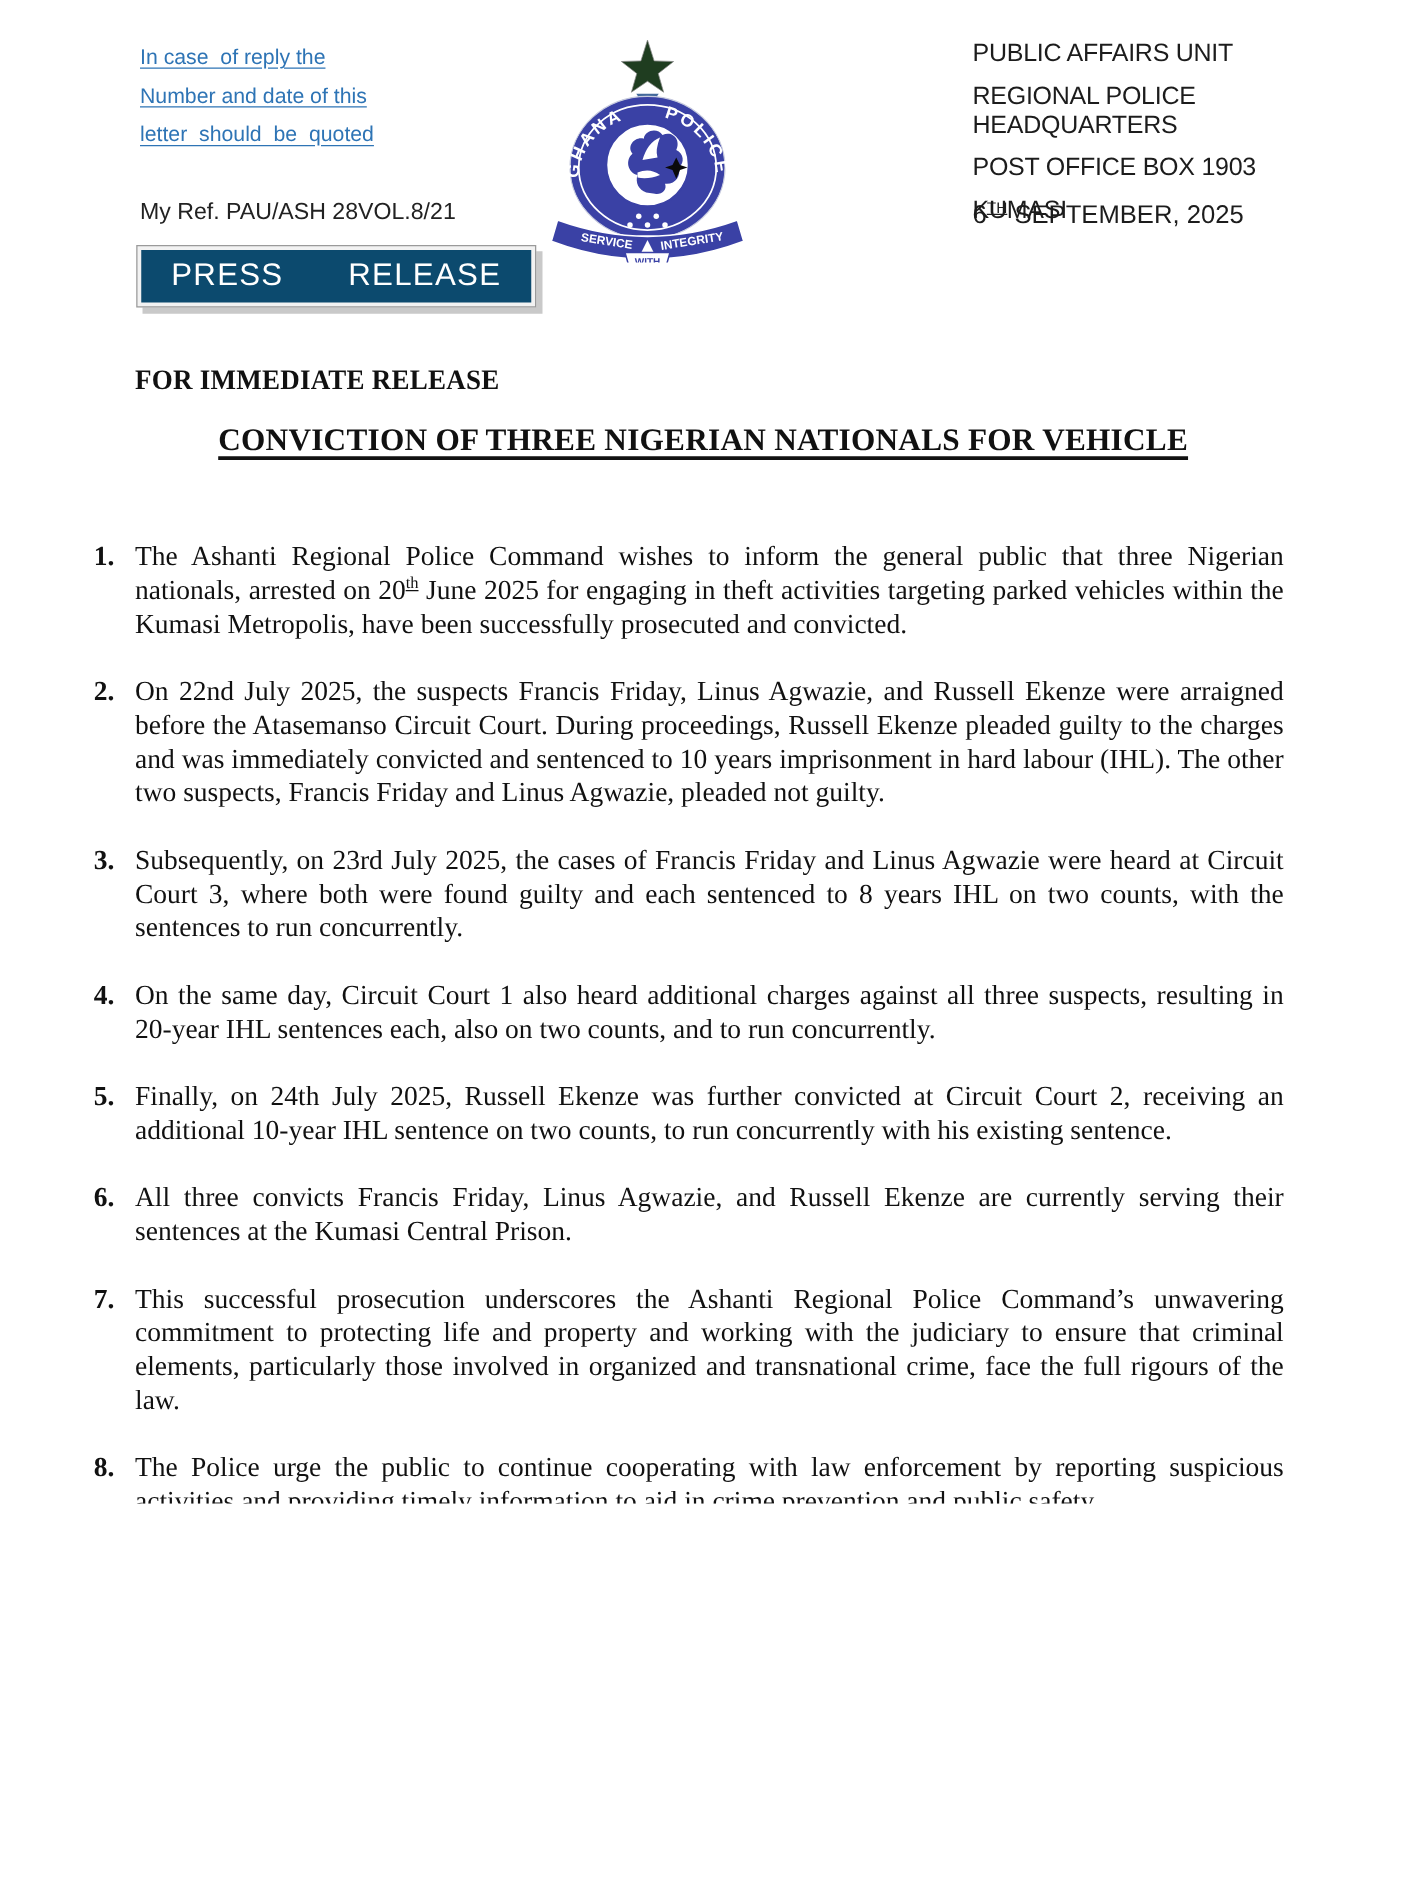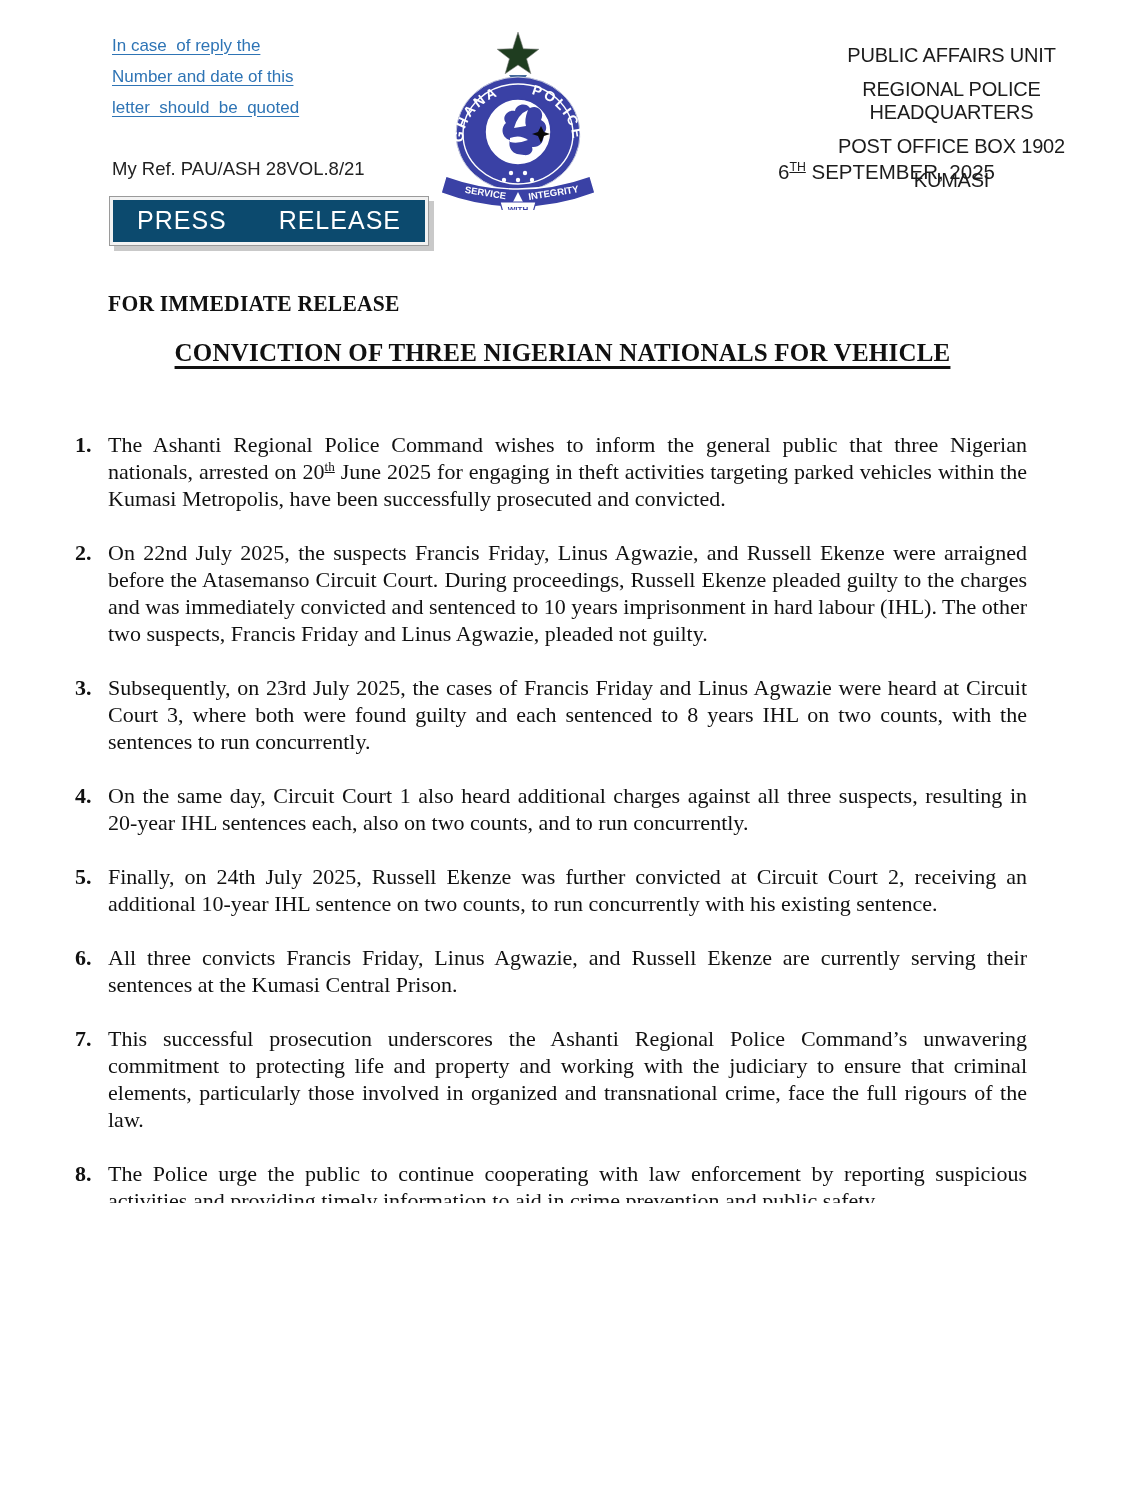--- a/index.html
+++ b/index.html
@@ -16,23 +16,23 @@
     font-family:"Liberation Sans",sans-serif;font-size:18.5px;color:#222;}
   .press-banner-outer{
     position:absolute;left:109px;top:196px;
     background:#f2f2f2;border:1px solid #9a9a9a;padding:3px;
     box-shadow:5px 5px 0 #c9c9c9;}
   .press-banner{
     background:#0c4a6e;color:#ffffff;padding:6px 24px 7px 24px;
     font-family:"Liberation Sans",sans-serif;font-weight:normal;font-size:25px;
     letter-spacing:1px;word-spacing:18px;white-space:pre;}
   .logo-wrap{position:absolute;left:438px;top:30px;width:160px;height:180px;}
-  .addr-block{position:absolute;left:778px;top:44px;
+  .addr-block{position:absolute;left:778px;top:32px;
     font-family:"Liberation Sans",sans-serif;font-size:20px;color:#1c1c1c;
-    letter-spacing:-0.2px;text-align:center;}
+    letter-spacing:-0.2px;}
   .addr-block div{margin-bottom:11px;}
   .date-line{position:absolute;left:778px;top:160px;
     font-family:"Liberation Sans",sans-serif;font-size:20.5px;color:#1c1c1c;}
   sup{font-size:60%;vertical-align:super;line-height:0;text-decoration:underline;}
   
   .release-line{position:absolute;left:108px;top:291px;
     font-weight:bold;font-size:22.5px;letter-spacing:0.2px;
     transform:scaleX(0.96);transform-origin:left;}
   .title-block{position:absolute;left:110px;top:336px;width:905px;
     text-align:center;font-weight:bold;font-size:25px;line-height:33px;
@@ -108,21 +108,21 @@
       <text fill="#ffffff" font-family="Liberation Sans, sans-serif" font-size="14" font-weight="bold" letter-spacing="2.5">
         <textPath href="#arcTop" startOffset="7%">GHANA</textPath>
         <textPath href="#arcTop" startOffset="57%">POLICE</textPath>
       </text>
     </svg>
   </div>
 
   <div class="addr-block">
       <div>PUBLIC AFFAIRS UNIT</div>
       <div>REGIONAL POLICE HEADQUARTERS</div>
-      <div>POST OFFICE BOX 1902</div>
+      <div>POST OFFICE BOX 1903</div>
       <div>KUMASI</div>
     </div>
 
   <div class="date-line">6<sup>TH</sup> SEPTEMBER, 2025</div>
 
   <div class="release-line">FOR IMMEDIATE RELEASE</div>
 
   <div class="title-block">
       <div><span>CONVICTION OF THREE NIGERIAN NATIONALS FOR VEHICLE</span></div>
     </div>

